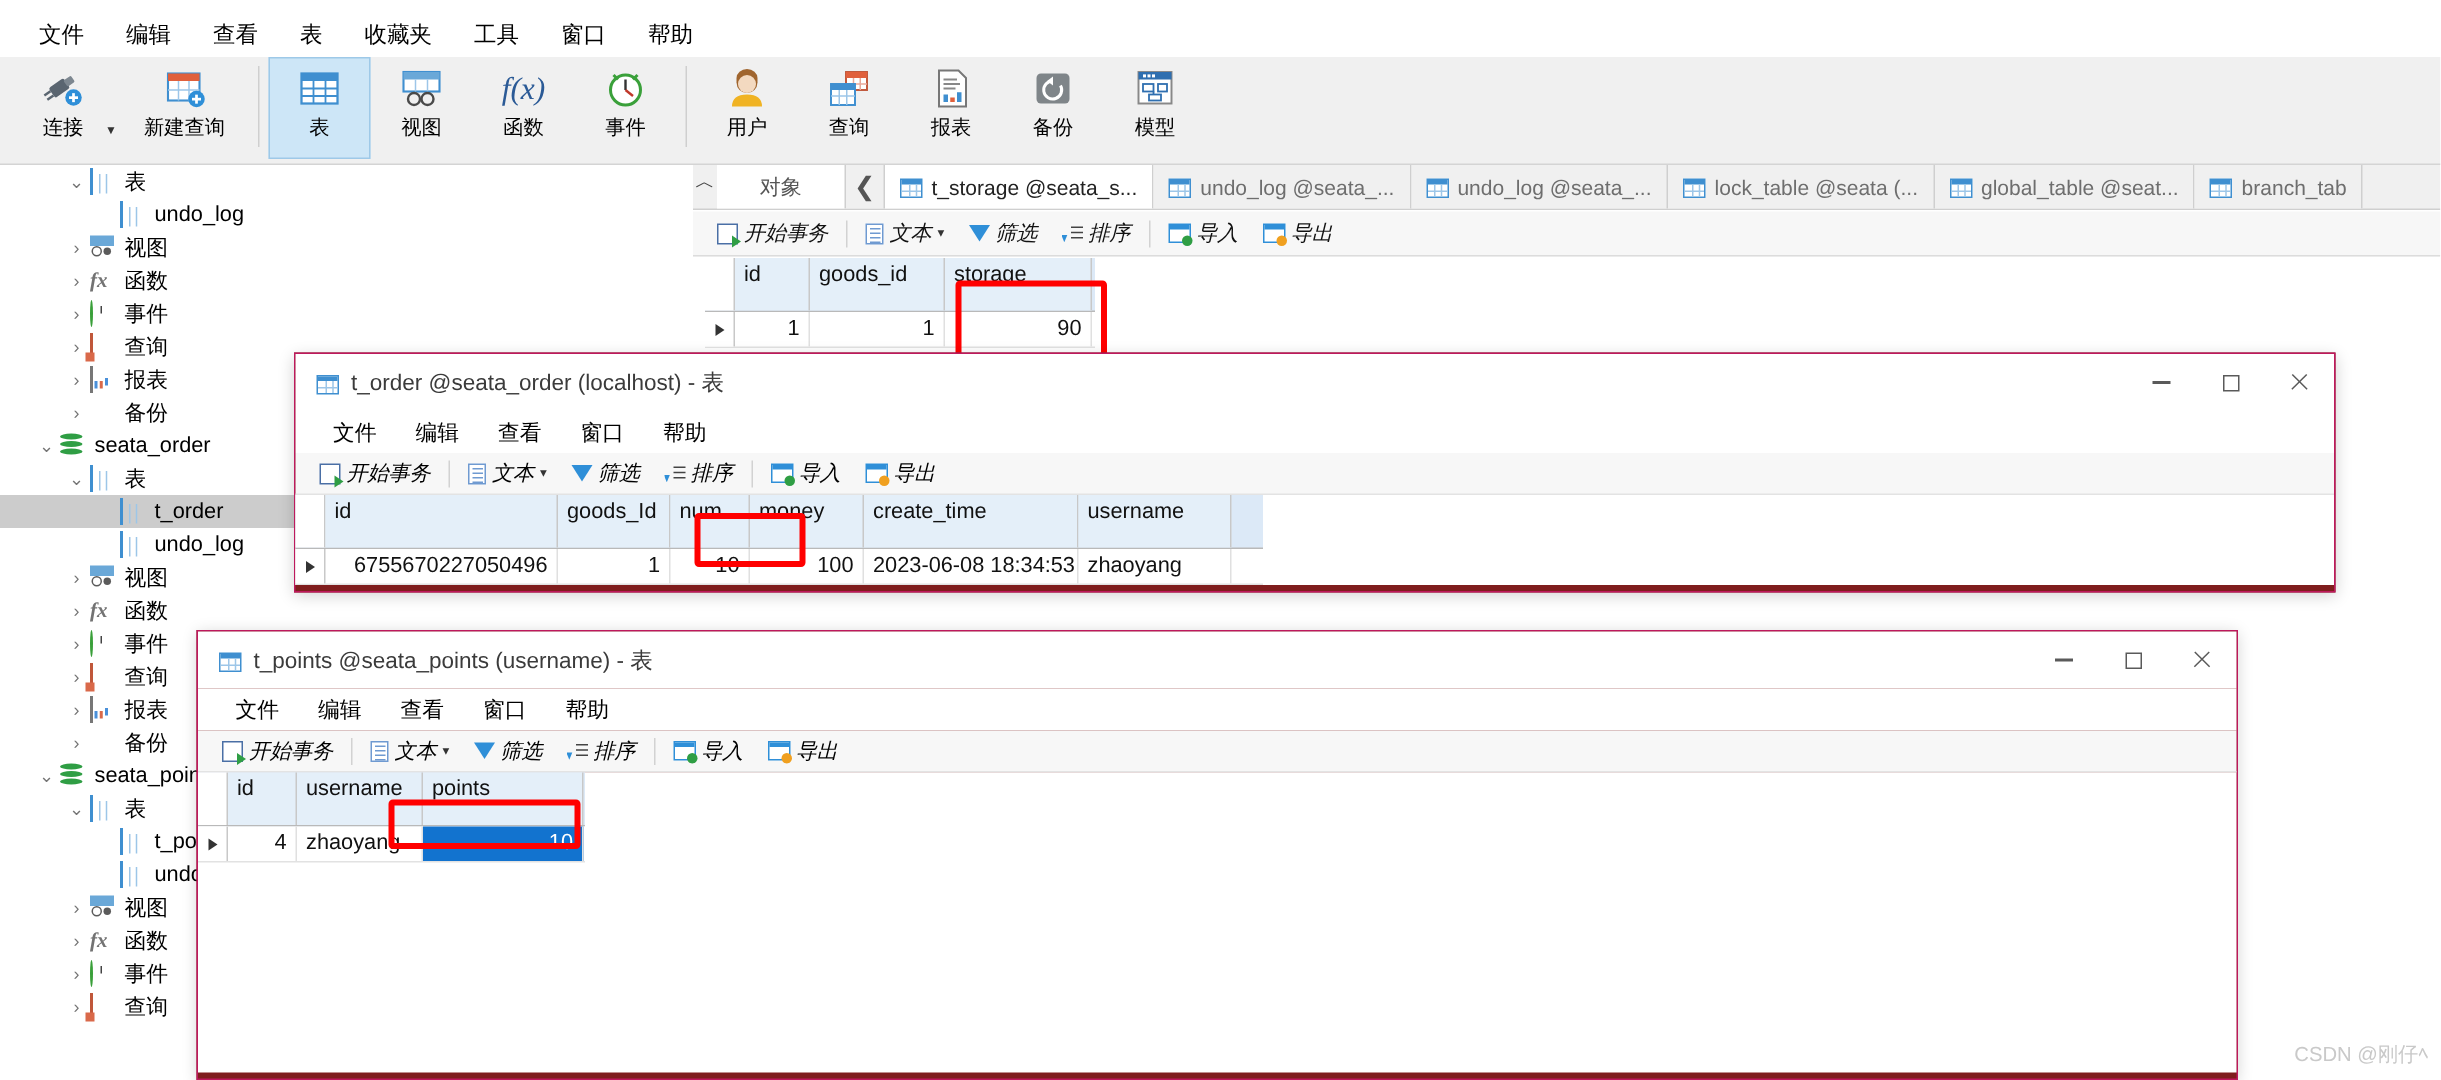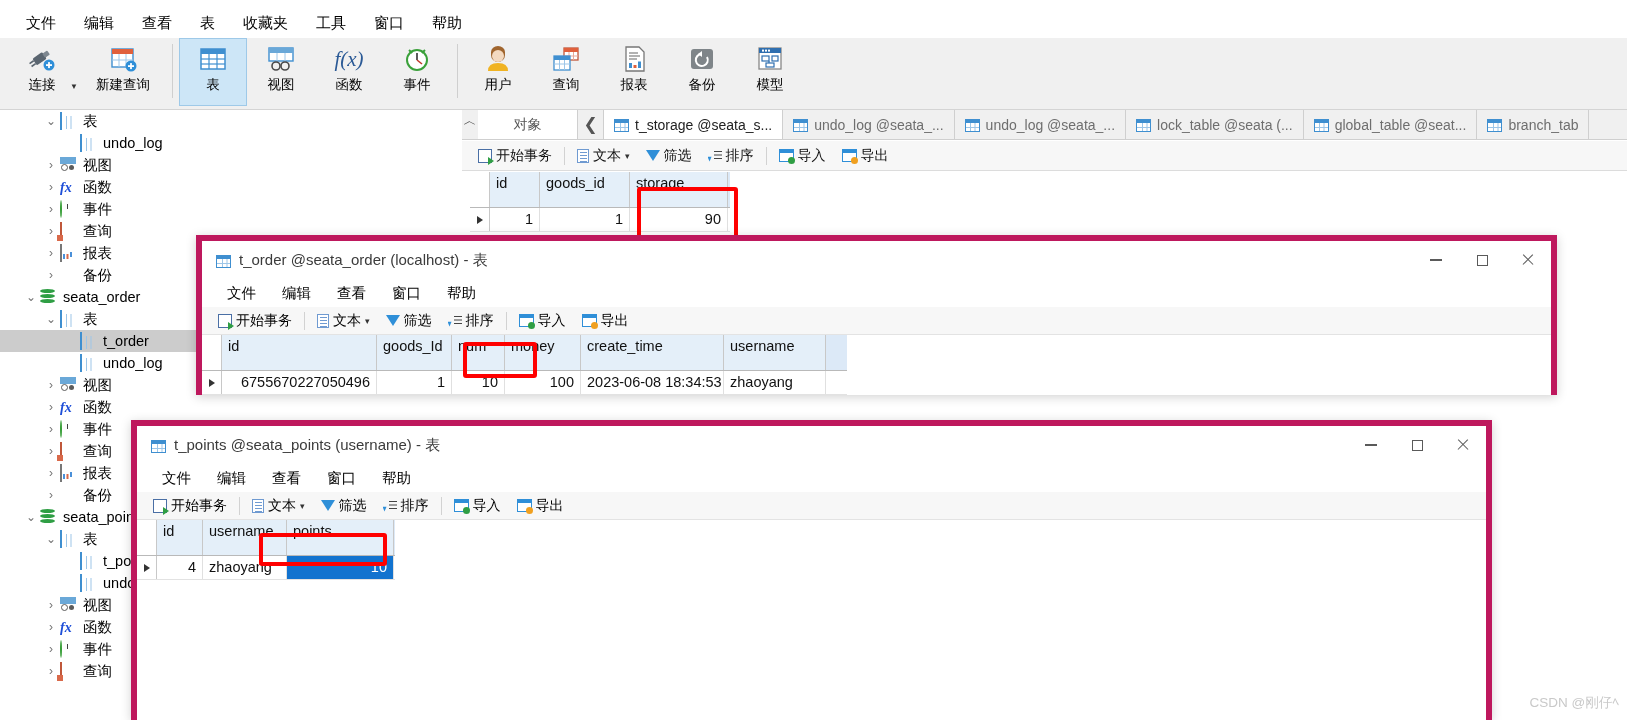--- a/index.html
+++ b/index.html
@@ -68,48 +68,48 @@
 
   .mini-table { width:15px;height:13px;border:1.3px solid #3f8fd0;background:#fff;position:relative;margin-top:2px;}
   .mini-table:before{content:"";position:absolute;left:0;top:0;right:0;height:3px;background:#3f8fd0;}
   .mini-table:after{content:"";position:absolute;left:4.5px;top:3px;width:1px;bottom:0;background:#9dc6e8;box-shadow:4.5px 0 0 #9dc6e8;}
   .mini-table .r{position:absolute;left:0;right:0;top:7px;height:1px;background:#9dc6e8;}
 
   .mini-view { width:16px;height:13px;position:relative;margin-top:2px;}
   .mini-view:before{content:"";position:absolute;left:0;top:0;width:16px;height:7px;background:#6aa8d8;}
   .mini-view:after{content:"";position:absolute;left:1px;top:7px;width:5px;height:5px;border:1.3px solid #5b5b5b;border-radius:50%;
     box-shadow:7px 0 0 -1px #5b5b5b;}
-  .mini-fx { font-family:"Liberation Serif", serif; font-style:italic; color:#1d4ed8; font-size:14px; font-weight:bold; line-height:16px;}
+  .mini-fx { font-family:"Liberation Serif", serif; font-style:italic; color:#737373; font-size:14px; font-weight:bold; line-height:16px;}
   .mini-clock { width:14px;height:14px;border:1.6px solid #3aa03a;border-radius:50%;position:relative;margin-top:1px;}
   .mini-clock:after{content:"";position:absolute;left:6px;top:3px;width:1.3px;height:5px;background:#444;}
   .mini-query { width:15px;height:13px;border:1.3px solid #c0573a;background:#fff;position:relative;margin-top:2px;}
   .mini-query:before{content:"";position:absolute;left:0;top:0;right:0;height:3px;background:#d9694a;}
   .mini-query:after{content:"";position:absolute;right:-2px;bottom:-2px;width:6px;height:6px;background:#d9694a;}
   .mini-report { width:13px;height:15px;border:1.3px solid #777;background:#fff;position:relative;margin-top:1px;}
   .mini-report:after{content:"";position:absolute;left:2px;bottom:2px;width:2px;height:5px;background:#4a90d9;
      box-shadow:3.5px 0 0 0 #d9694a, 7px -2px 0 0 #4a90d9;}
   .mini-backup { width:15px;height:14px;border-radius:2px;background:#8a8a8a;position:relative;margin-top:2px;}
   .mini-backup:after{content:"↺";position:absolute;left:3px;top:-2px;color:#fff;font-size:12px;}
   .mini-db { width:15px;height:15px;position:relative;margin-top:1px;}
   .mini-db span{position:absolute;left:0;width:15px;height:4px;background:#2f9e44;border-radius:50%;}
   .mini-db span:nth-child(1){top:0;} .mini-db span:nth-child(2){top:5px;} .mini-db span:nth-child(3){top:10px;}
 
   
   .rightpanel { position:absolute; left:462px; top:110px; width:1165px; height:610px; background:#ffffff; overflow:hidden;}
   .tabstrip { position:absolute; left:0; top:0; width:1165px; height:30px; background:#f0f0f0; border-bottom:1px solid #cfcfcf; display:flex; align-items:stretch; }
   .collapse-caret { width:16px; display:flex; align-items:flex-start; justify-content:center; padding-top:2px; font-size:13px; color:#444; }
-  .objtab { width:100px; background:#ffffff; border-right:1px solid #cfcfcf; display:flex; align-items:center; justify-content:center; font-size:14px; color:#555; }
+  .objtab { width:86px; background:#ffffff; border-right:1px solid #cfcfcf; display:flex; align-items:center; justify-content:center; font-size:14px; color:#555; }
   .navleft { width:26px; background:#f0f0f0; border-right:1px solid #cfcfcf; display:flex; align-items:center; justify-content:center; color:#555; font-size:17px; font-weight:bold;}
   .dtab { display:flex; align-items:center; gap:6px; padding:0 10px; border-right:1px solid #cfcfcf;
           font-size:14px; color:#6e6e6e; background:#f0f0f0; white-space:nowrap; flex:0 0 auto;}
   .dtab.active { background:#ffffff; color:#222; }
 
   .dtoolbar { position:absolute; left:0; top:31px; width:1165px; height:30px; background:#f7f7f7; border-bottom:1px solid #dcdcdc;
               display:flex; align-items:center; gap:0px; padding-left:8px; font-size:14px; color:#111;}
-  .tbtn { display:flex; align-items:center; gap:4px; padding:2px 8px; white-space:nowrap; }
+  .tbtn { display:flex; align-items:center; gap:4px; padding:2px 8px; white-space:nowrap;font-style:italic; }
   .tbsep { width:1px; height:18px; background:#d2d2d2; margin:0 4px; }
 
   
   .g-trans{width:14px;height:14px;border:1.4px solid #4a6fa5;background:#fff;position:relative;}
   .g-trans:after{content:"";position:absolute;right:-3px;bottom:-3px;border-left:6px solid #2f9e44;border-top:4px solid transparent;border-bottom:4px solid transparent;}
   .g-text{width:12px;height:14px;border:1.3px solid #6f9ad1;background:#fff;position:relative;}
   .g-text:after{content:"";position:absolute;left:2px;top:2px;width:7px;height:1.3px;background:#6f9ad1;box-shadow:0 3px 0 #6f9ad1,0 6px 0 #6f9ad1,0 9px 0 #6f9ad1;}
   .g-filter{width:0;height:0;border-left:7px solid transparent;border-right:7px solid transparent;border-top:11px solid #2f8fd8;}
   .g-sort{width:14px;height:14px;position:relative;}
   .g-sort:before{content:"";position:absolute;left:0;top:1px;width:4px;height:12px;background:#2f8fd8;clip-path:polygon(50% 100%,0 60%,100% 60%);}
@@ -128,21 +128,21 @@
   .gridhead .gutter { width:20px; background:#ffffff; border-right:1px solid #c8c8c8;}
   .gcell-h { border-right:1px solid #c8c8c8; padding:3px 6px; font-size:14.5px; color:#111; white-space:nowrap; overflow:hidden; background:#e4eff9; }
   .gridrow { display:flex; height:24px; background:#ffffff; border-bottom:1px solid #e2e2e2;}
   .gridrow .gutter { width:20px; background:#ffffff; border-right:1px solid #c8c8c8; display:flex; align-items:center; justify-content:center; }
   .gridrow .gutter .arrow { width:0;height:0;border-left:6px solid #333;border-top:4px solid transparent;border-bottom:4px solid transparent;}
   .gcell { border-right:1px solid #e0e0e0; padding:3px 6px; font-size:14.5px; color:#111; white-space:nowrap; overflow:hidden;}
   .gcell.num { text-align:right; }
   .gcell.selblue { background:#1273cf; color:#ffffff; }
 
   
-  .win { position:absolute; background:#f0abfc; border:6px solid #be185d; box-shadow:0 2px 10px rgba(0,0,0,.18); }
+  .win { position:absolute; background:#7f1d1d; border:1px solid #be185d; box-shadow:0 2px 10px rgba(0,0,0,.18); }
   .win-title { height:38px; display:flex; align-items:center; padding-left:14px; background:#ffffff; font-size:15px; color:#3b3b3b; }
   .win-title .wt-icon { margin-right:8px; }
   .win-ctrls { margin-left:auto; display:flex; height:38px; }
   .win-ctrl { width:46px; height:38px; display:flex; align-items:center; justify-content:center; color:#5a5a5a;}
   .wc-min { width:12px; height:1.5px; background:#5a5a5a; }
   .wc-max { width:11px; height:11px; border:1.4px solid #5a5a5a; }
   .wc-close { position:relative; width:14px; height:14px; }
   .wc-close:before,.wc-close:after{content:"";position:absolute;left:0;top:6px;width:14px;height:1.4px;background:#5a5a5a;}
   .wc-close:before{transform:rotate(45deg);} .wc-close:after{transform:rotate(-45deg);}
   .win-menu { height:28px; display:flex; align-items:center; padding-left:12px; font-size:14.5px; color:#000; background:#ffffff;}

